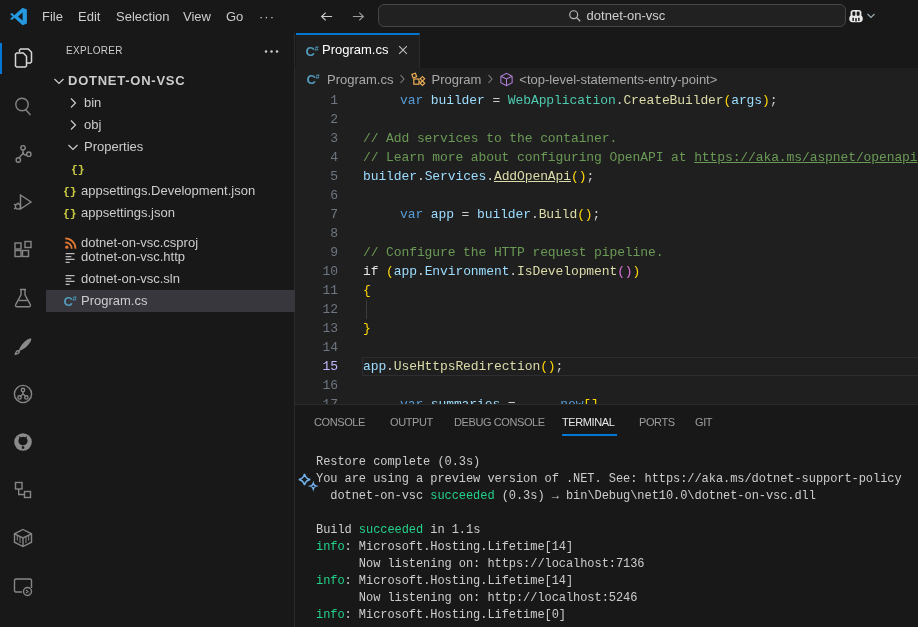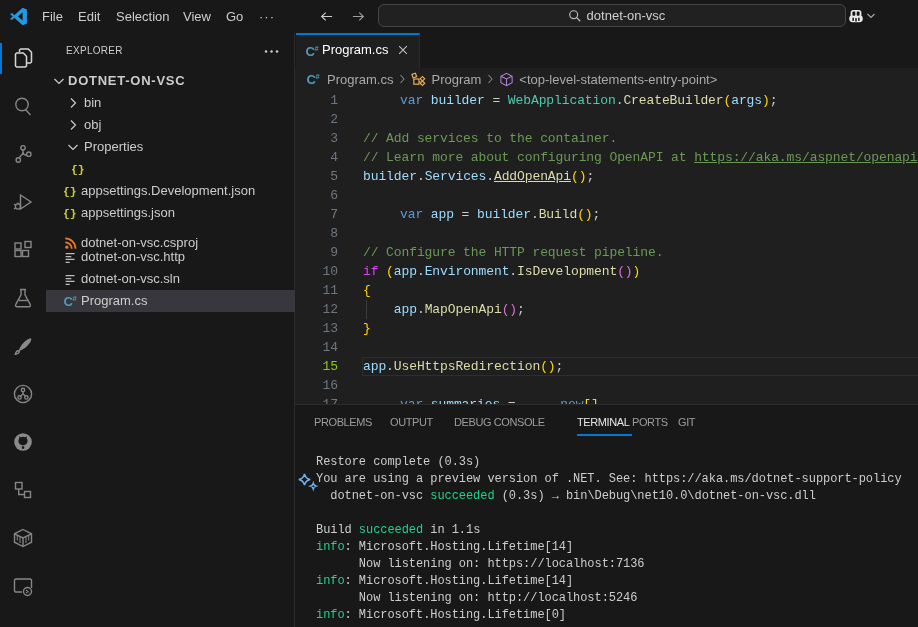--- a/index.html
+++ b/index.html
@@ -20,21 +20,21 @@
   .trow{position:absolute;left:46px;width:249px;height:22px;line-height:22px;font-size:13px;color:#cccccc;white-space:pre;}
   
   #tabbar{left:295px;top:33px;width:623px;height:35px;background:#181818;}
   #tab1{left:296px;top:33px;width:124px;height:35px;background:#1f1f1f;border-top:2px solid #0078d4;
     border-right:1px solid #2b2b2b;box-sizing:border-box;}
   #breadcrumb{left:295px;top:68px;width:623px;height:22px;background:#1f1f1f;display:flex;align-items:center;
     font-size:13px;color:#a9a9a9;padding-left:11px;box-sizing:border-box;}
   .cl{position:absolute;left:295px;width:623px;height:19px;line-height:19px;font-size:13px;letter-spacing:-0.1px;white-space:pre;font-family:"Liberation Mono",monospace;}
   .num{position:absolute;left:0;top:0;width:43px;text-align:right;color:#6e7681;}
   .ct{position:absolute;left:68px;top:0;color:#cccccc;}
-  .k{color:#569cd6;margin-left:37px;} .ctl{color:#d946ef;} .t{color:#4ec9b0;} .f{color:#dcdcaa;}
+  .k{color:#569cd6;margin-left:37px;} .ctl{color:#e5e5e5;} .t{color:#4ec9b0;} .f{color:#dcdcaa;}
   .v{color:#9cdcfe;} .c{color:#6a9955;} .b1{color:#ffd700;} .b2{color:#da70d6;}
   .u{text-decoration:underline;}
   
   #panel{left:295px;top:404px;width:623px;height:223px;background:#181818;border-top:1px solid #2b2b2b;box-sizing:content-box;}
   #ptabs{left:314px;top:406px;height:33px;display:flex;font-size:11px;color:#9d9d9d;letter-spacing:-0.4px;}
   .ptab{white-space:nowrap;overflow:visible;}
   .ptab{line-height:33px;}
   .ptab.act{color:#e7e7e7;position:relative;}
   .ptab.act::after{content:'';position:absolute;left:0;right:0;bottom:3px;height:2px;background:#0078d4;}
   #term{left:316px;top:454px;font-size:12px;letter-spacing:-0.06px;line-height:17px;color:#cccccc;white-space:pre;font-family:"Liberation Mono",monospace;}
@@ -256,38 +256,38 @@
   <div class="cl" style="top:110px"><span class="num">2</span><span class="ct"></span></div>
   <div class="cl" style="top:129px"><span class="num">3</span><span class="ct"><span class="c">// Add services to the container.</span></span></div>
   <div class="cl" style="top:148px"><span class="num">4</span><span class="ct"><span class="c">// Learn more about configuring OpenAPI at <span class="u">https://aka.ms/aspnet/openapi</span></span></span></div>
   <div class="cl" style="top:167px"><span class="num">5</span><span class="ct"><span class="v">builder</span>.<span class="v">Services</span>.<span class="f u">AddOpenApi</span><span class="b1">()</span>;</span></div>
   <div class="cl" style="top:186px"><span class="num">6</span><span class="ct"></span></div>
   <div class="cl" style="top:205px"><span class="num">7</span><span class="ct"><span class="k">var</span> <span class="v">app</span> = <span class="v">builder</span>.<span class="f">Build</span><span class="b1">()</span>;</span></div>
   <div class="cl" style="top:224px"><span class="num">8</span><span class="ct"></span></div>
   <div class="cl" style="top:243px"><span class="num">9</span><span class="ct"><span class="c">// Configure the HTTP request pipeline.</span></span></div>
   <div class="cl" style="top:262px"><span class="num">10</span><span class="ct"><span class="ctl">if</span> <span class="b1">(</span><span class="v">app</span>.<span class="v">Environment</span>.<span class="f">IsDevelopment</span><span class="b2">()</span><span class="b1">)</span></span></div>
   <div class="cl" style="top:281px"><span class="num">11</span><span class="ct"><span class="b1">{</span></span></div>
-  <div class="cl" style="top:300px"><span class="num">12</span><span class="ct">    <span class="v">app</span>.<span class="f">MapOpenApi</span><span class="b2">()</span>;</span></div>
+  <div class="cl" style="top:300px"><span class="num">12</span></div>
   <div class="cl" style="top:319px"><span class="num">13</span><span class="ct"><span class="b1">}</span></span></div>
   <div class="cl" style="top:338px"><span class="num">14</span><span class="ct"></span></div>
-  <div class="cl" style="top:357px"><span class="num" style="color:#84cc16">15</span><span class="ct"><span class="v">app</span>.<span class="f">UseHttpsRedirection</span><span class="b1">()</span>;</span></div>
+  <div class="cl" style="top:357px"><span class="num" style="color:#c4b5fd">15</span><span class="ct"><span class="v">app</span>.<span class="f">UseHttpsRedirection</span><span class="b1">()</span>;</span></div>
   <div class="cl" style="top:376px"><span class="num">16</span><span class="ct"></span></div>
   <div class="cl" style="top:395px"><span class="num">17</span><span class="ct"><span class="k">var</span> <span class="v">summaries</span> = <span class="k">new</span><span class="b1">[]</span></span></div>
   </div>
   <div class="abs" style="left:362px;top:357px;width:556px;height:17px;border:1px solid #2e2e32"></div>
   <div class="abs" style="left:366px;top:300px;width:1px;height:19px;background:#3d3d3d"></div>
 
   <div class="abs" id="panel"></div>
   <div class="abs" id="ptabs">
-    <div class="ptab" style="width:56px">PROBLEMS</div>
+    <div class="ptab" style="width:56px">CONSOLE</div>
     <div class="ptab" style="width:40px;margin-left:20px">OUTPUT</div>
     <div class="ptab" style="width:85px;margin-left:24px">DEBUG CONSOLE</div>
-    <div class="ptab act" style="width:55px;margin-left:38px">TERMINAL</div>
-    <div class="ptab" style="width:32px;">PORTS</div>
-    <div class="ptab" style="width:17px;margin-left:14px">GIT</div>
+    <div class="ptab act" style="width:55px;margin-left:23px">TERMINAL</div>
+    <div class="ptab" style="width:32px;margin-left:22px">PORTS</div>
+    <div class="ptab" style="width:17px;margin-left:24px">GIT</div>
   </div>
   <svg class="abs" style="left:297px;top:472px" width="22" height="20" viewBox="0 0 22 20" fill="none">
     <path d="M7.5 1.8 Q8.5 6.5 13.2 7.5 Q8.5 8.5 7.5 13.2 Q6.5 8.5 1.8 7.5 Q6.5 6.5 7.5 1.8 Z" stroke="#72b3ee" stroke-width="1.5"></path>
     <path d="M16.3 11.2 Q16.9 13.5 19.2 14.1 Q16.9 14.7 16.3 17 Q15.7 14.7 13.4 14.1 Q15.7 13.5 16.3 11.2 Z" stroke="#72b3ee" stroke-width="1.4"></path>
   </svg>
   <div class="abs" id="term"><span>Restore complete (0.3s)
 You are using a preview version of .NET. See: https://aka.ms/dotnet-support-policy
   dotnet-on-vsc <span class="g">succeeded</span> (0.3s) → bin\Debug\net10.0\dotnet-on-vsc.dll
 
 Build <span class="g">succeeded</span> in 1.1s

